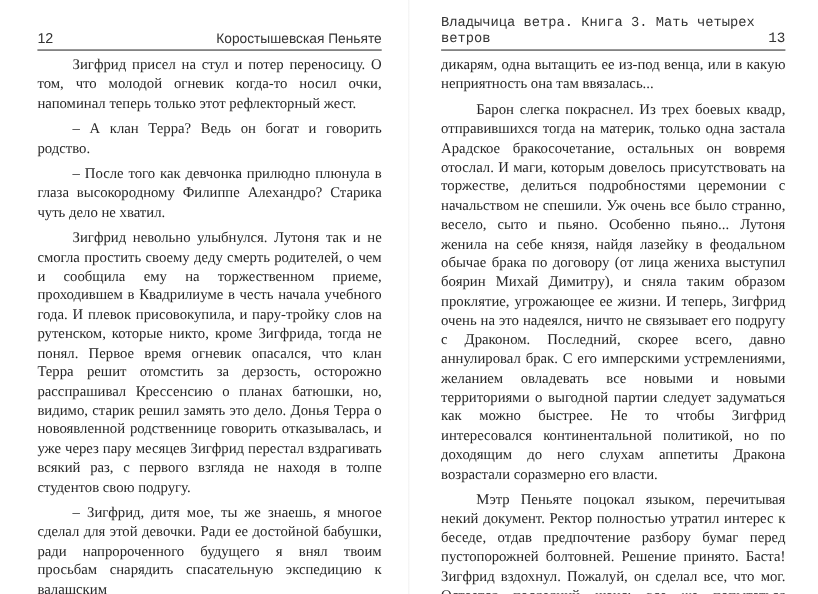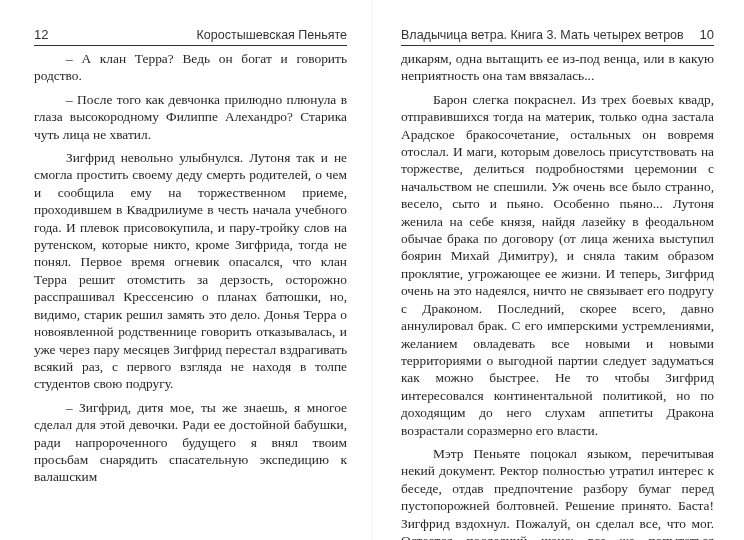--- a/index.html
+++ b/index.html
@@ -15,21 +15,21 @@
   .page.right { padding: 0 30px 0 29px; }
   .running-head {
     position: absolute; top: 24px; height: 18px;
     display: flex; justify-content: space-between; align-items: flex-end;
     font-family: "Liberation Sans", "DejaVu Sans", sans-serif;
     font-size: 12.5px; color: #333;
     border-bottom: 1.3px solid #333;
     padding-bottom: 3px;
   }
   .page.left .running-head { left: 34px; right: 25px; }
-  .page.right .running-head { left: 29px; right: 30px; }
+  .page.right .running-head { left: 29px; right: 30px; font-family: Liberation Mono, monospace; }
   .folio { font-size: 13px; }
   .body-text {
     position: absolute; top: 50px;
     font-size: 13.4px; line-height: 17.4px;
     text-align: justify; hyphens: manual;
     font-family: "Liberation Serif", "DejaVu Serif", serif;
     color: #262626;
   }
   .page.left .body-text { left: 34px; right: 25px; }
   .page.right .body-text { left: 29px; right: 30px; }
@@ -44,33 +44,34 @@
 <body>
 
 <div class="spread">
 
   <div class="page left">
     <div class="running-head">
       <span class="folio">12</span>
       <span>Коростышевская Пеньяте</span>
     </div>
     <div class="body-text">
+      <p>Зигфрид присел на стул и потер переносицу. О том, что молодой огневик когда-то носил очки, напоминал теперь только этот рефлекторный жест.</p>
       <p>– А клан Терра? Ведь он богат и говорить родство.</p>
-      <p>– После того как девчонка прилюдно плюнула в глаза высокородному Филиппе Алехандро? Старика чуть лица не хватил.</p>
+      <p>– После того как девчонка прилюдно плюнула в глаза высокородному Филиппе Алехандро? Старика чуть дело не хватил.</p>
       <p>Зигфрид невольно улыбнулся. Лутоня так и не смогла простить своему деду смерть родителей, о чем и сообщила ему на торжественном приеме, проходившем в Квадрилиуме в честь начала учебного года. И плевок присовокупила, и пару-тройку слов на рутенском, которые никто, кроме Зигфрида, тогда не понял. Первое время огневик опасался, что клан Терра решит отомстить за дерзость, осторожно расспрашивал Крессенсию о планах батюшки, но, видимо, старик решил замять это дело. Донья Терра о новоявленной родственнице говорить отказывалась, и уже через пару месяцев Зигфрид перестал вздрагивать всякий раз, с первого взгляда не находя в толпе студентов свою подругу.</p>
       <p>– Зигфрид, дитя мое, ты же знаешь, я многое сделал для этой девочки. Ради ее достойной бабушки, ради напророченного будущего я внял твоим просьбам снарядить спасательную экспедицию к валашским</p>
     </div>
   </div>
 
   <div class="gutter"></div>
 
   <div class="page right">
     <div class="running-head">
       <span>Владычица ветра. Книга 3. Мать четырех ветров</span>
-      <span class="folio">10</span>
+      <span class="folio">13</span>
     </div>
     <div class="body-text">
       <p class="cont">дикарям, одна вытащить ее из-под венца, или в какую неприятность она там ввязалась...</p>
       <p>Барон слегка покраснел. Из трех боевых квадр, отправившихся тогда на материк, только одна застала Арадское бракосочетание, остальных он вовремя отослал. И маги, которым довелось присутствовать на торжестве, делиться подробностями церемонии с начальством не спешили. Уж очень все было странно, весело, сыто и пьяно. Особенно пьяно... Лутоня женила на себе князя, найдя лазейку в феодальном обычае брака по договору (от лица жениха выступил боярин Михай Димитру), и сняла таким образом проклятие, угрожающее ее жизни. И теперь, Зигфрид очень на это надеялся, ничто не связывает его подругу с Драконом. Последний, скорее всего, давно аннулировал брак. С его имперскими устремлениями, желанием овладевать все новыми и новыми территориями о выгодной партии следует задуматься как можно быстрее. Не то чтобы Зигфрид интересовался континентальной политикой, но по доходящим до него слухам аппетиты Дракона возрастали соразмерно его власти.</p>
       <p>Мэтр Пеньяте поцокал языком, перечитывая некий документ. Ректор полностью утратил интерес к беседе, отдав предпочтение разбору бумаг перед пустопорожней болтовней. Решение принято. Баста! Зигфрид вздохнул. Пожалуй, он сделал все, что мог. Остается последний шанс: все же попытаться уговорить клан Терра. В конце концов, вряд ли благородный Филиппе Алехандро принял всерьез оскорбление какой-то девчонки, да еще нанесенное почти год назад. А то,</p>
     </div>
   </div>
 
 </div>
 

